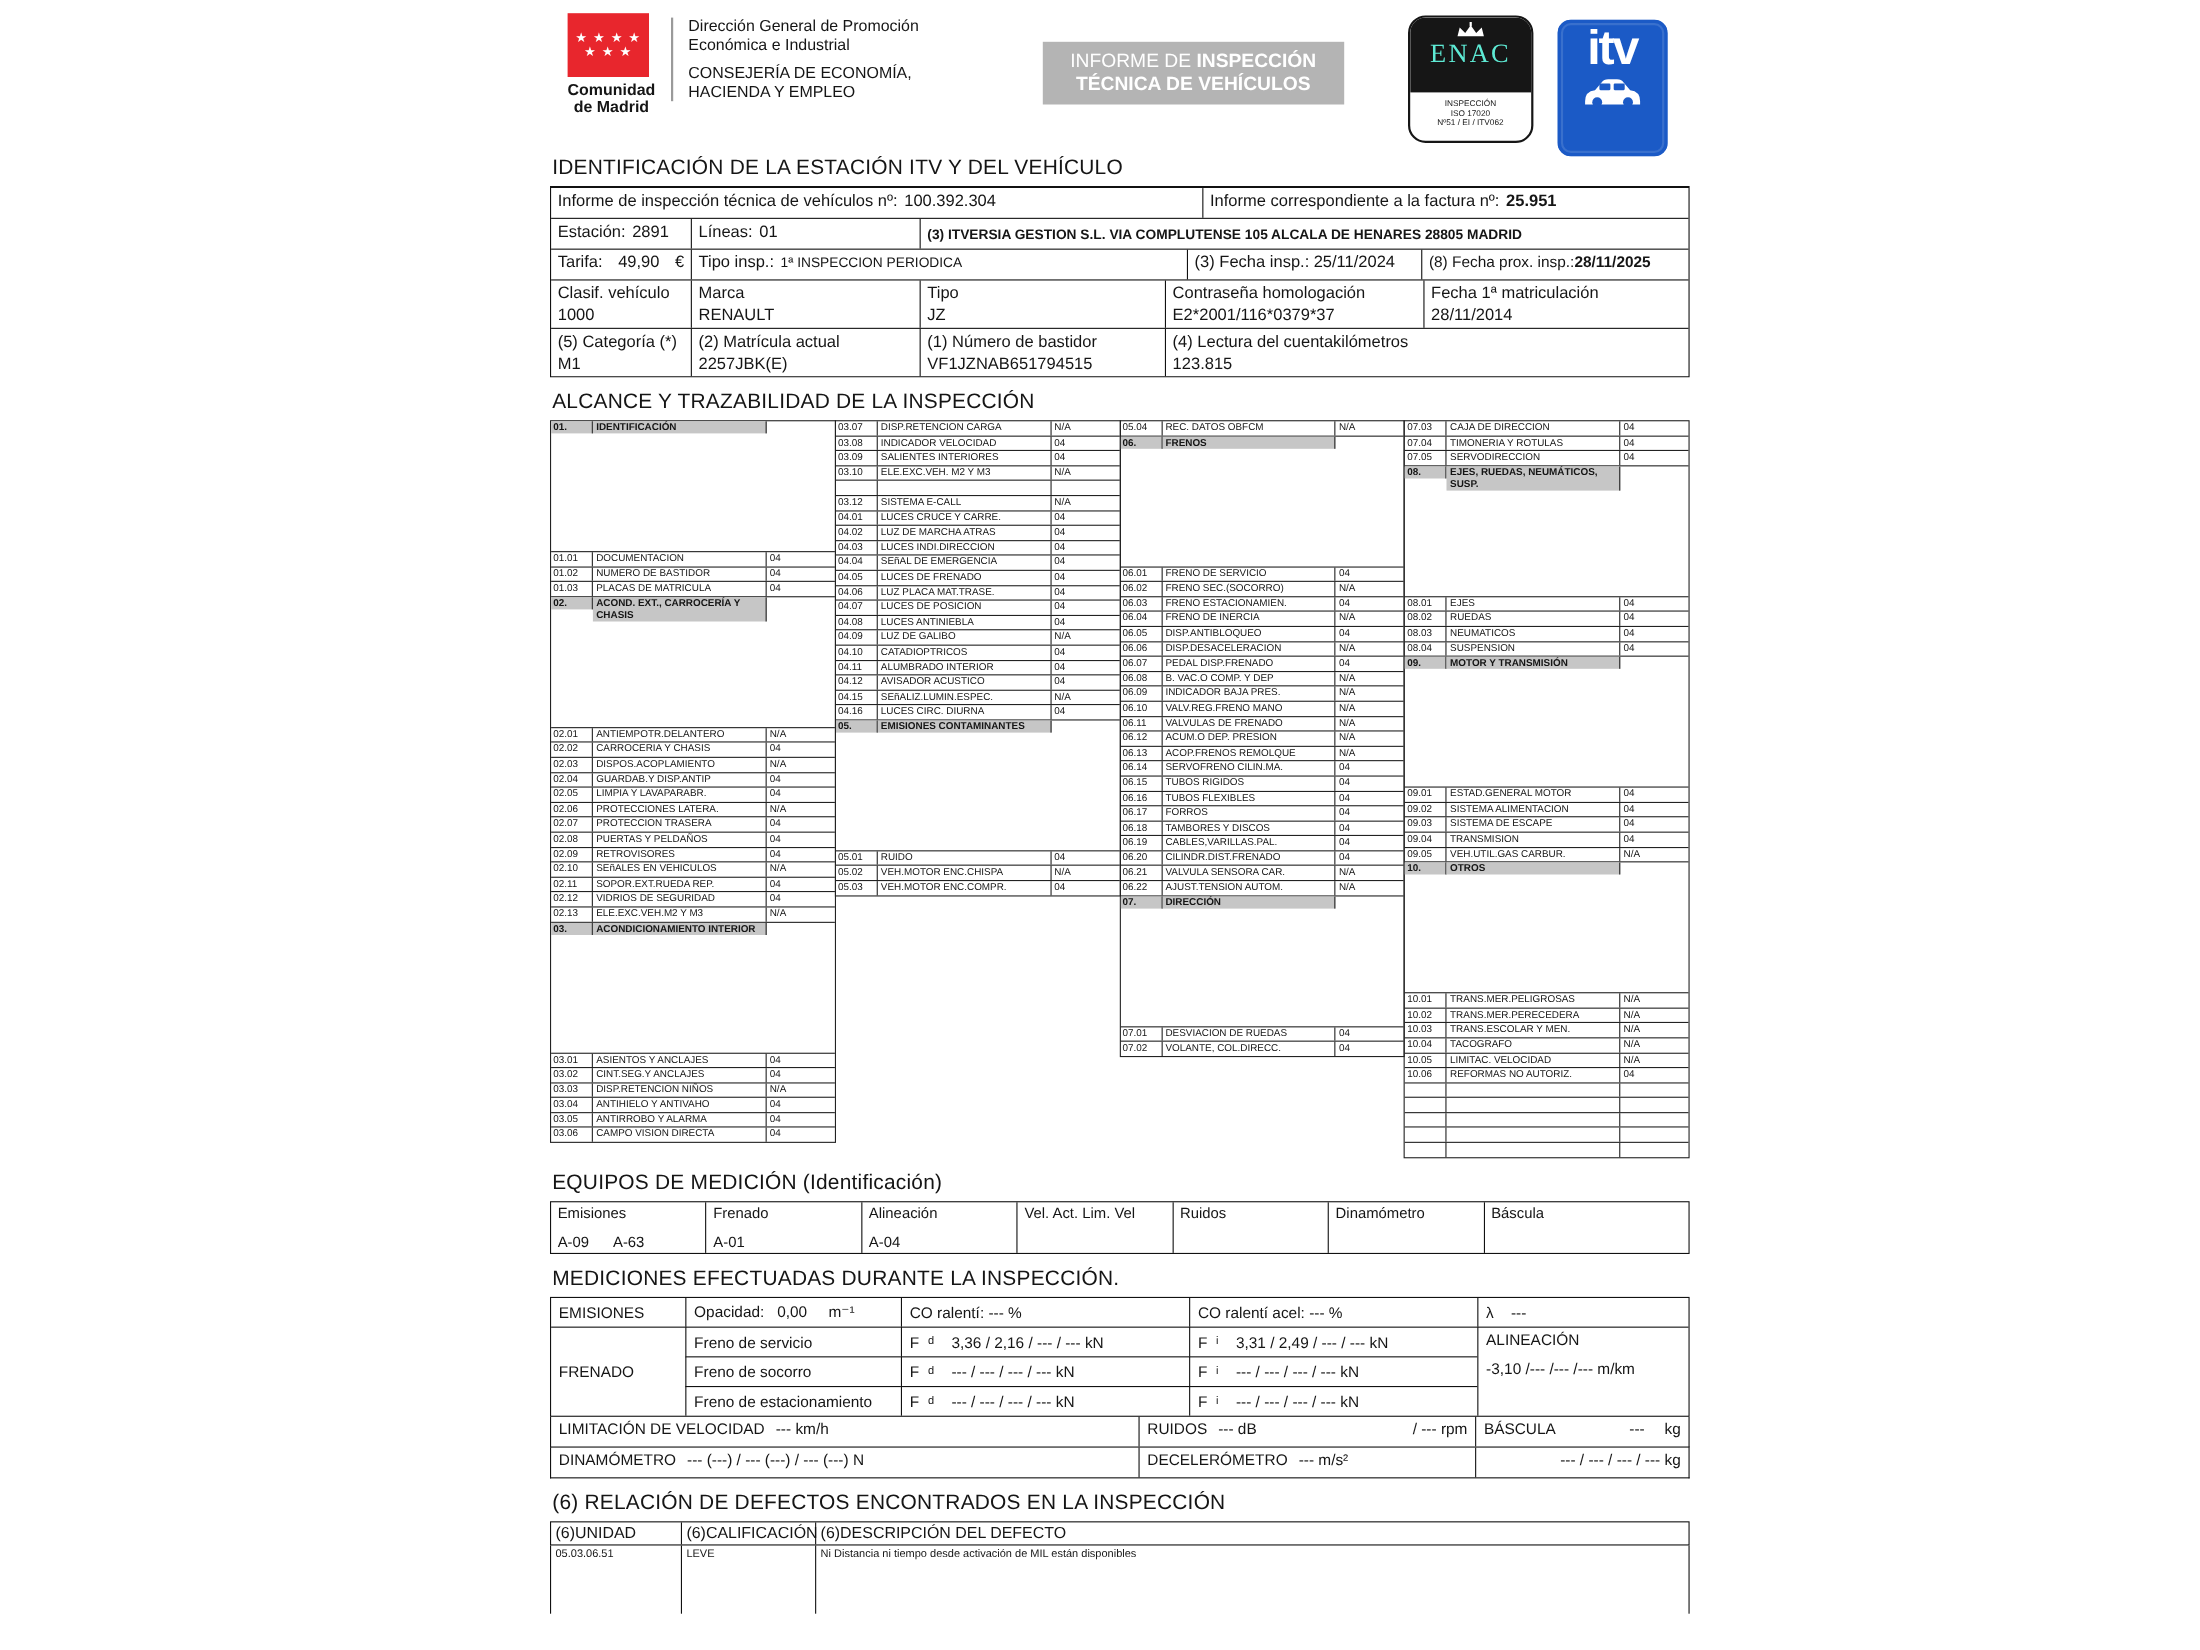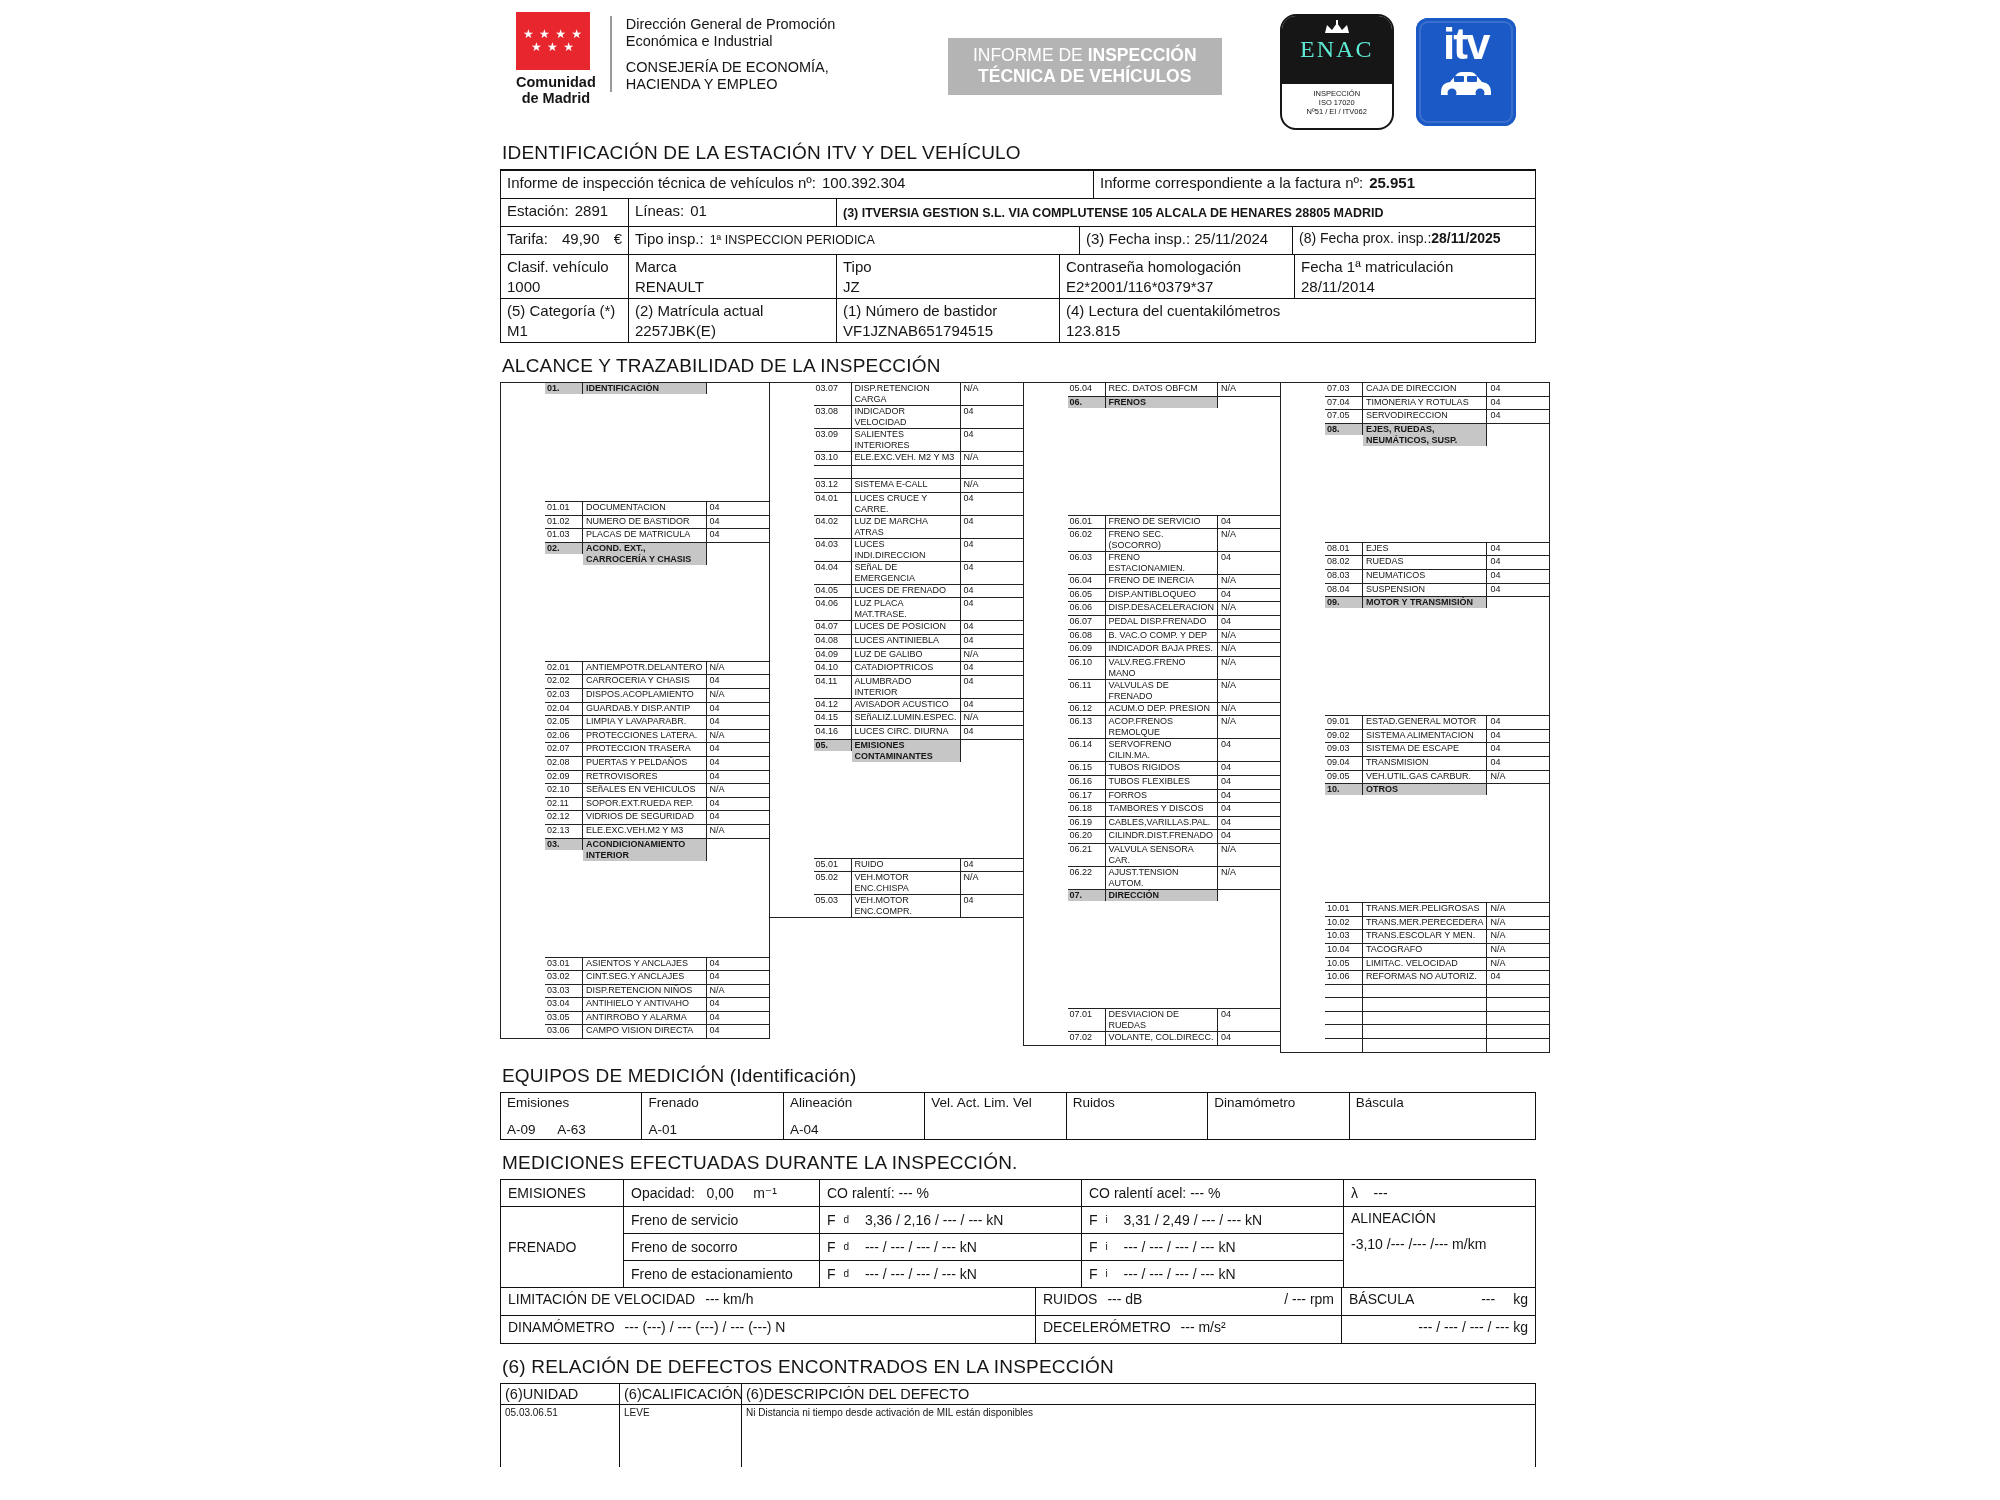--- a/index.html
+++ b/index.html
@@ -15,40 +15,40 @@
   .dgp{font-size:14.5px;line-height:17px;margin-top:4px;width:258px;}
   .dgp .b2{margin-top:9px;}
   .banner{margin-left:64px;margin-top:26px;width:266px;background:#b4b4b4;color:#fff;text-align:center;
     padding:7px 4px 8px 4px;font-size:17.5px;line-height:21px;}
   .banner .bold{font-weight:bold;}
   .enac{margin-left:58px;margin-top:2px;width:110px;height:112px;border:2px solid #161616;border-radius:16px;overflow:hidden;text-align:center;}
   .enac-top{background:#161616;height:64px;color:#5eead4;padding-top:4px;}
   .enac-top .crown{display:block;margin:0 auto;}
   .enac-top .word{font-family:"Liberation Serif","DejaVu Serif",serif;font-size:24px;letter-spacing:2px;line-height:26px;}
   .enac-bot{font-size:7.5px;line-height:9px;padding-top:5px;}
-  .itv-sign{margin-left:22px;margin-top:6px;width:100px;height:108px;background:#1b5ac6;border-radius:12px;
+  .itv-sign{margin-left:22px;margin-top:6px;width:100px;height:124px;background:#1b5ac6;border-radius:12px;
     display:flex;flex-direction:column;align-items:center;box-shadow:inset 0 0 0 3px #1b5ac6, inset 0 0 0 5px #ffffff22;}
   .itv-word{color:#fff;font-weight:bold;font-size:44px;line-height:48px;letter-spacing:-2px;margin-top:2px;}
   
   .stitle{font-size:19px;letter-spacing:.2px;margin:12px 0 5px 2px;}
   
   .idt{border:1.5px solid #111;border-top:2.5px solid #111;}
   .idrow{display:flex;border-top:1.5px solid #111;font-size:15px;}
   .idrow:first-child{border-top:none;}
   .idcell{border-left:1.5px solid #111;padding:3px 6px;display:flex;align-items:baseline;gap:6px;min-height:21px;}
   .idcell:first-child{border-left:none;}
   .idcell .v{white-space:nowrap;}
   .idcell .vb{font-weight:bold;white-space:nowrap;}
   .idcell.two{display:block;}
   .idcell.two .lab{display:block;}
   .idcell.two .v{display:block;margin-top:3px;}
   .small{font-size:12.5px;}
   
   .alc-table{display:flex;align-items:flex-start;font-size:9px;line-height:11px;}
-  .alc-col{flex:1;border:1.2px solid #222;margin-left:-1px;padding-left:44px;}
+  .alc-col{flex:1;border:1.2px solid #222;margin-left:-1px;}
   .alc-col:first-child{margin-left:0;}
   .alc-row{display:flex;border-top:1px solid #222;min-height:12.6px;}
   .alc-row:first-child{border-top:none;}
   .alc-code{width:33px;padding:0 2px;border-right:1px solid #222;flex:0 0 auto;}
   .alc-label{flex:1;padding:0 3px;border-right:1px solid #222;}
   .alc-val{width:56px;flex:0 0 auto;padding:0 3px;}
   .alc-row.hdr .alc-code,.alc-row.hdr .alc-label{background:#c6c6c6;font-weight:bold;}
   
   .eqt{display:flex;border:1.5px solid #111;height:46px;font-size:13.5px;}
   .eq-cell{flex:1;border-left:1.5px solid #111;padding:2px 6px;display:flex;flex-direction:column;justify-content:space-between;}

